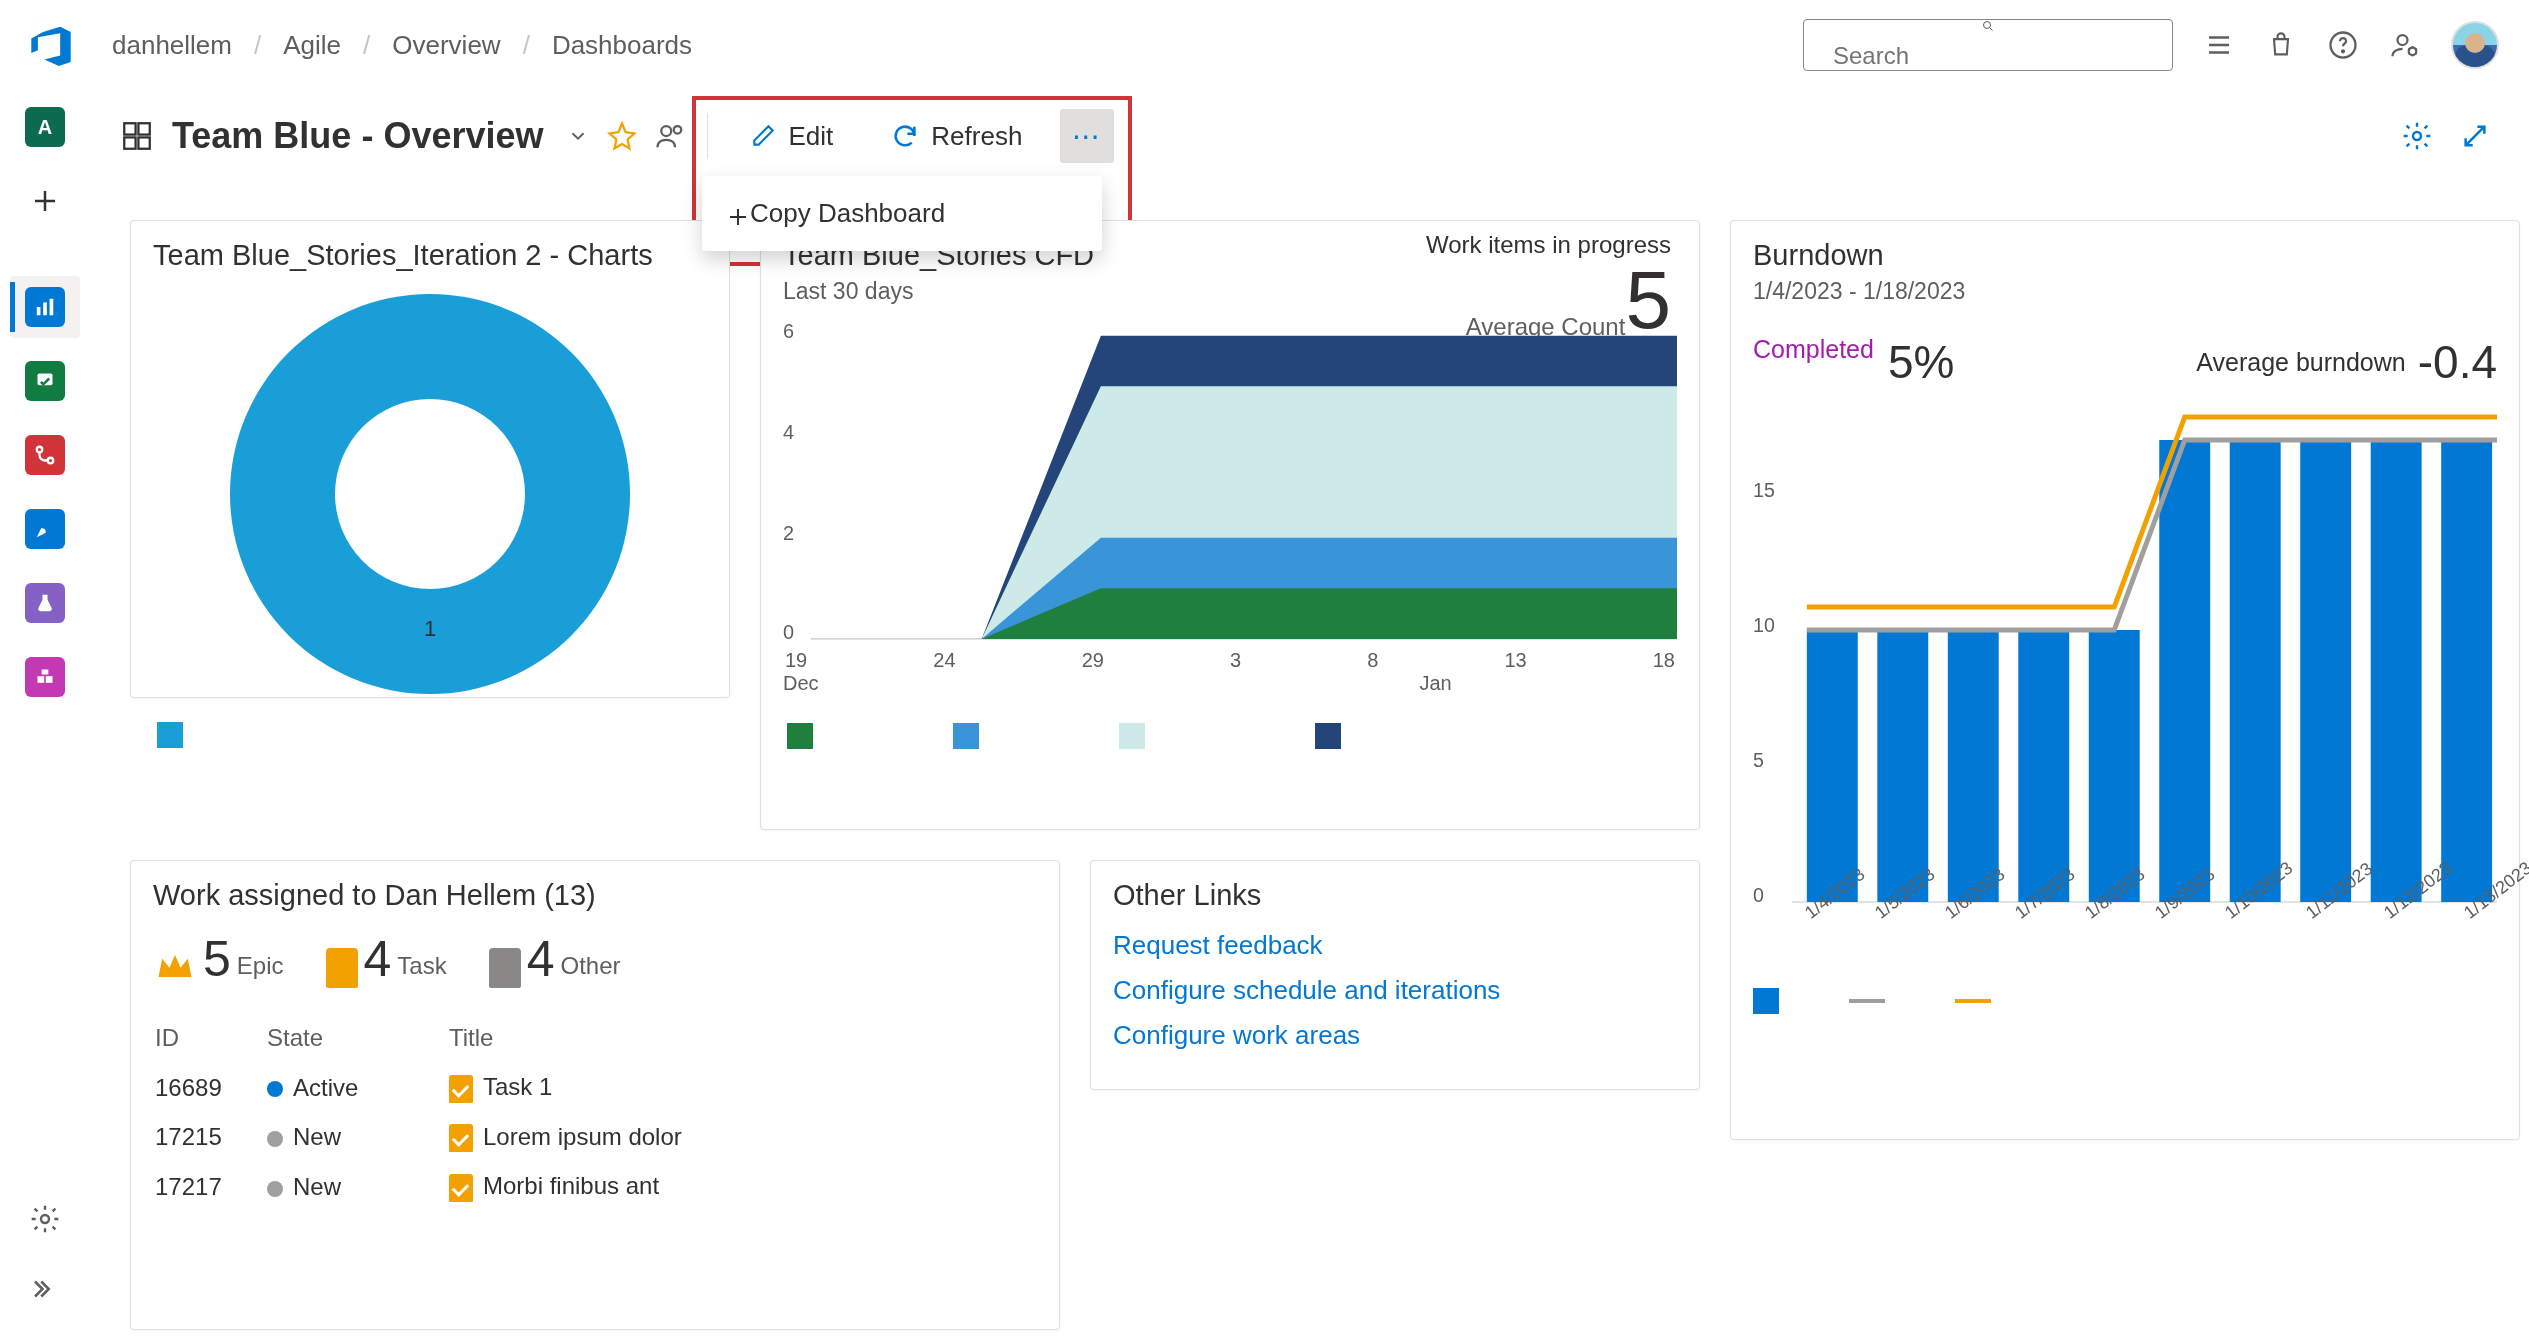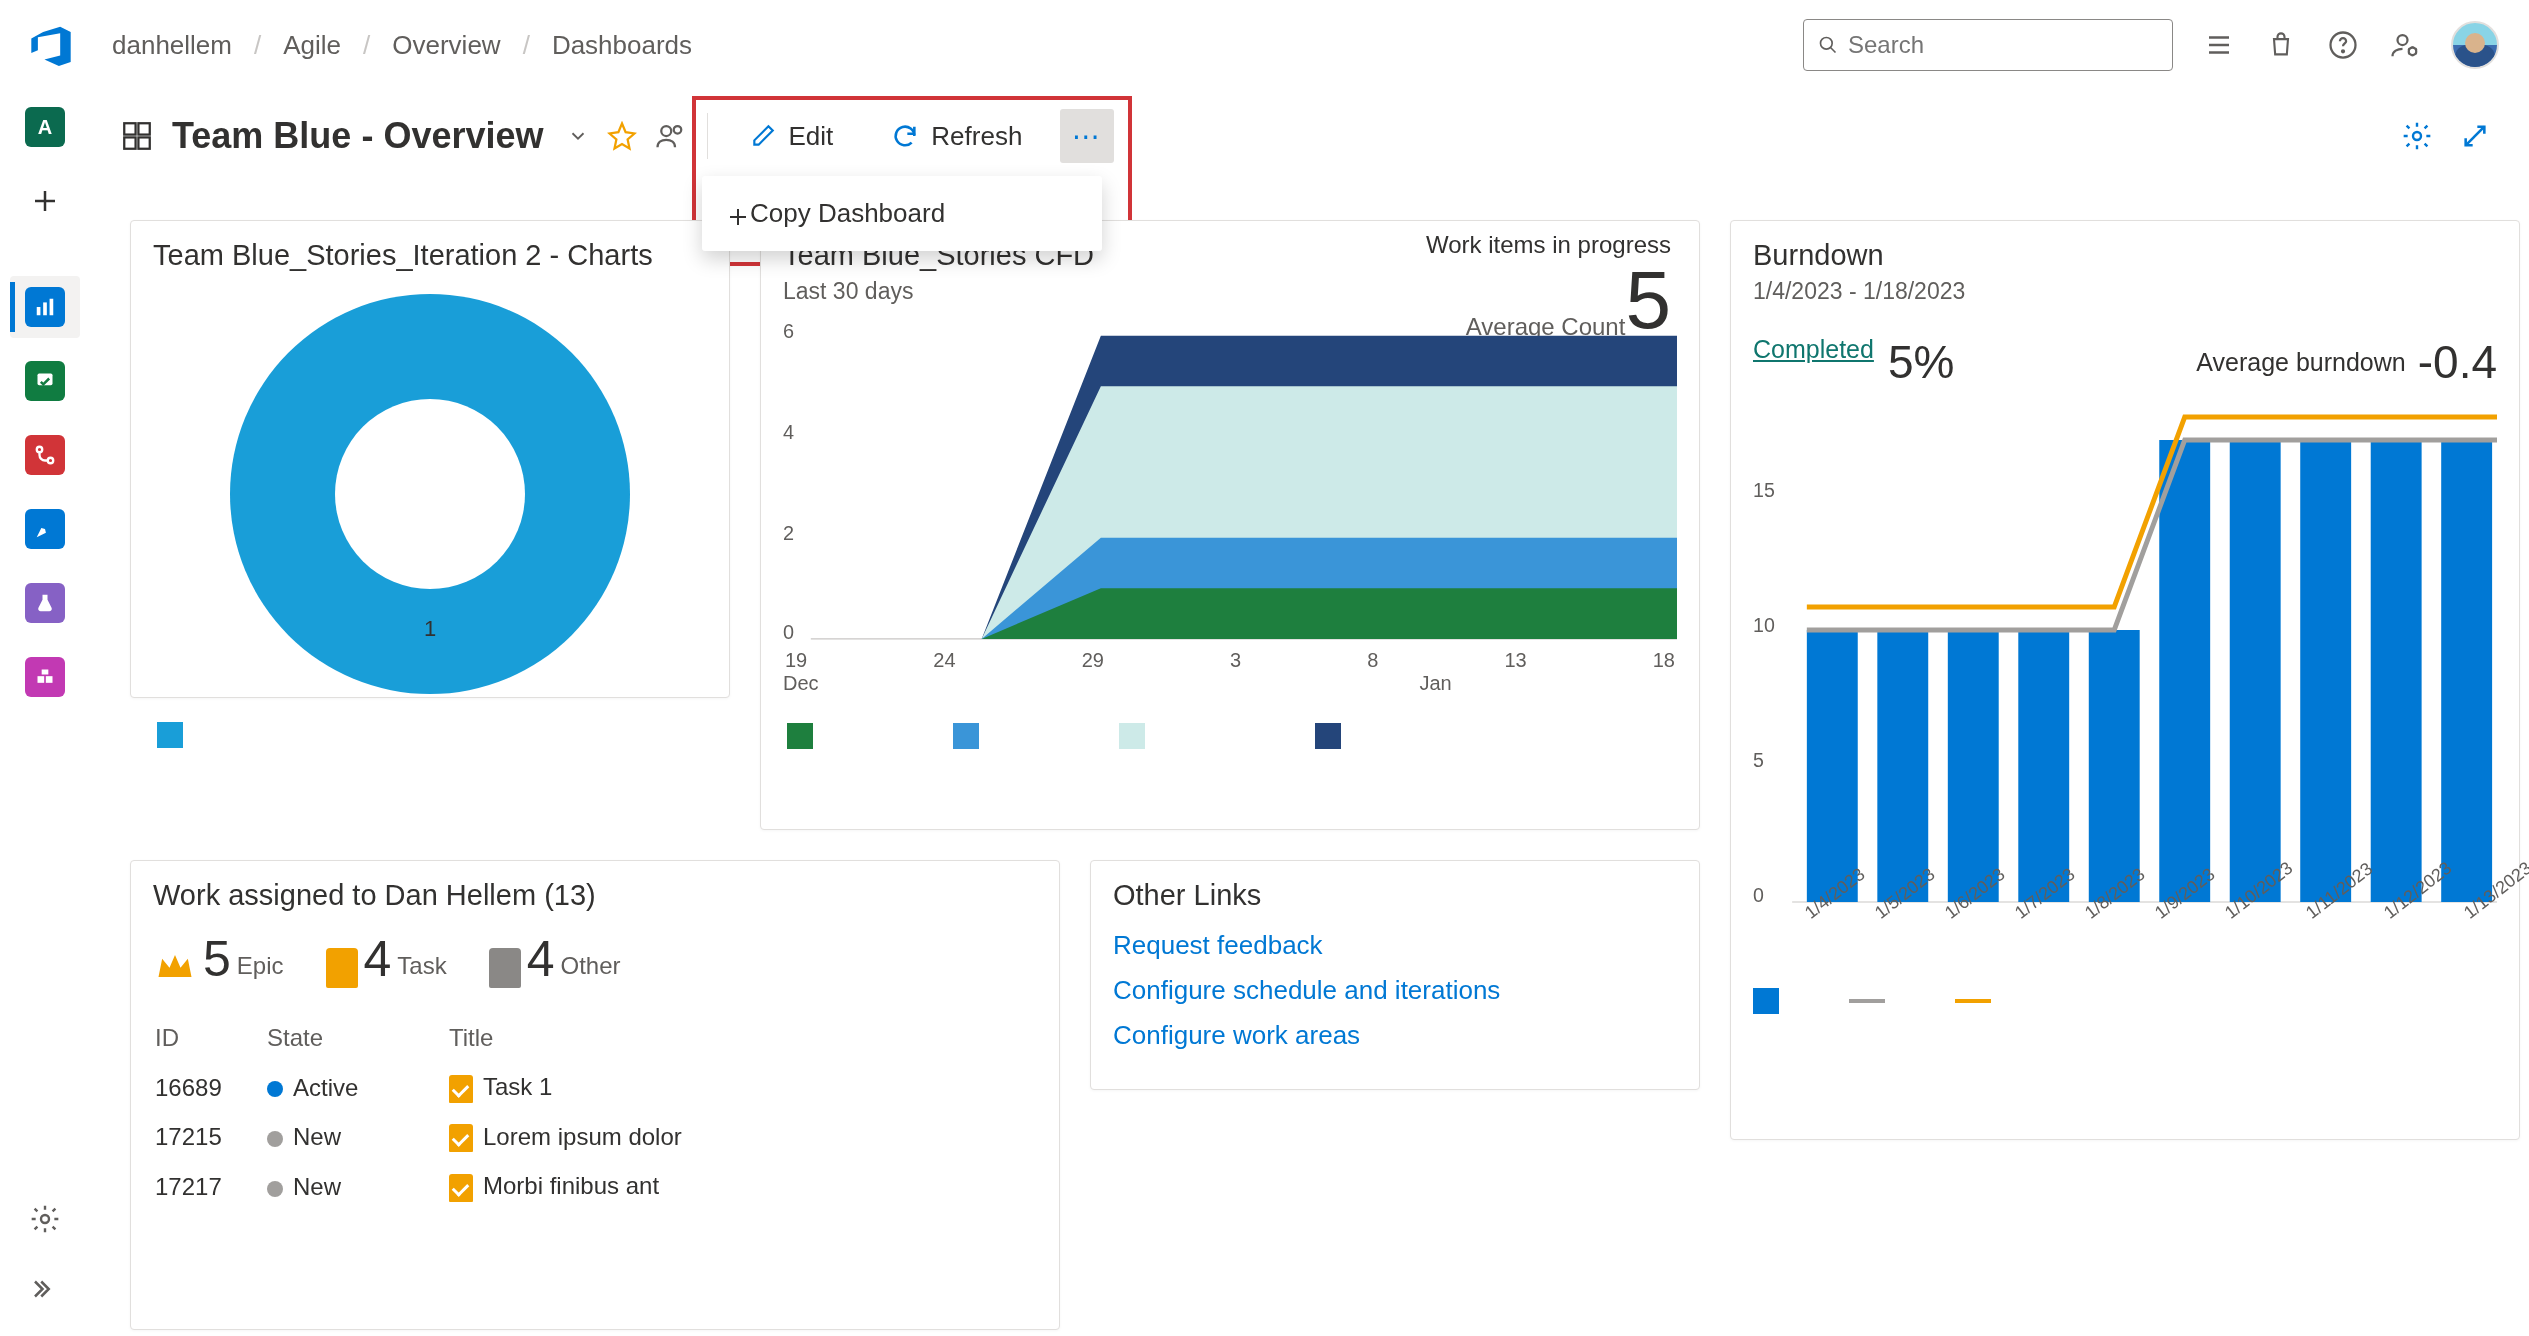--- a/index.html
+++ b/index.html
@@ -2,21 +2,21 @@
 <html><head>
 <meta charset="utf-8">
 <style>
   * { box-sizing: border-box; margin: 0; padding: 0; }
   html, body { width: 2529px; height: 1336px; font-family: "Segoe UI", Arial, sans-serif; font-size: 23px; color: #323130; background: #fff; overflow: hidden; }
   .top-bar { position: absolute; top: 0; left: 0; right: 0; height: 90px; display: flex; align-items: center; padding: 17px 30px; }
   .logo { width: 42px; height: 42px; margin-right: 40px; }
   .breadcrumb { display: flex; align-items: center; gap: 22px; color: #605e5c; font-size: 26px; }
   .breadcrumb .sep { color: #c8c6c4; }
   .top-right { margin-left: auto; display: flex; align-items: center; gap: 30px; }
-  .search-box { width: 370px; height: 52px; border: 1px solid #8a8886; border-radius: 4px; display: flex; align-items: center; padding: 0 14px; gap: 10px; color: #605e5c; }
+  .search-box { width: 370px; height: 52px; border: 1px solid #8a8886; border-radius: 4px; display: flex; align-items: center; padding: 0 14px; gap: 10px; color: #605e5c; flex-direction: column; }
   .search-box input { border: none; outline: none; font-size: 24px; flex: 1; color: #323130; background: transparent; }
   .top-icon { width: 32px; height: 32px; display: flex; align-items: center; justify-content: center; cursor: pointer; color: #605e5c; }
   .avatar { width: 48px; height: 48px; border-radius: 50%; background: linear-gradient(#89d4e6 50%, #3b6cb0 50%); position: relative; overflow: hidden; border: 2px solid #e1dfdd; }
   .avatar::after { content:""; position:absolute; left:50%; top:22%; transform:translateX(-50%); width:20px; height:20px; border-radius:50%; background:#d9b38c; }
   .avatar::before { content:""; position:absolute; left:50%; bottom:-4px; transform:translateX(-50%); width:40px; height:26px; border-radius:12px 12px 0 0; background:#2a528a; }
 
   .left-rail { position: absolute; left: 0; top: 90px; width: 90px; bottom: 0; background: #fff; display: flex; flex-direction: column; align-items: center; padding-top: 6px; gap: 12px; }
   .rail-item { width: 70px; height: 62px; display: flex; align-items: center; justify-content: center; cursor: pointer; border-radius: 4px; }
   .rail-item.selected { background: #f3f2f1; position: relative; }
   .rail-item.selected::before { content: ""; position: absolute; left: 0; top: 6px; bottom: 6px; width: 5px; background: #0078d4; }
@@ -63,21 +63,21 @@
 
   
   .kpi-right { position:absolute; right: 28px; top: 10px; text-align: right; }
   .kpi-big { font-size: 82px; font-weight: 300; line-height: 1; }
   .kpi-label { font-size: 24px; color: #323130; }
   .kpi-sublabel { font-size: 24px; color: #605e5c; }
 
   
   .bd-stats { display:flex; align-items:flex-start; gap: 14px; margin-top: 30px; }
   .bd-lbl { font-size: 25px; }
-  .bd-lbl.blue { color: #0f766e; text-decoration: underline; }
+  .bd-lbl.blue { color: #a21caf; }
   .bd-val { font-size: 46px; font-weight: 300; }
   .bd-right { margin-left:auto; text-align:right; display:flex; align-items:center; gap:12px; }
   .bd-chart { position: relative; height: 500px; margin-top: 18px; }
   .bd-xlabels { display:flex; justify-content:space-between; font-size:18px; color:#605e5c; transform: rotate(0deg); }
   .bd-xlabels span { transform: rotate(-38deg); transform-origin: top left; white-space: nowrap; }
   .bd-legend { display:flex; gap: 70px; margin-top: 60px; align-items:center; }
   .bd-legend .sq { width:26px; height:26px; background:#0078d4; }
   .bd-legend .ln { width:36px; height:4px; }
 
   

